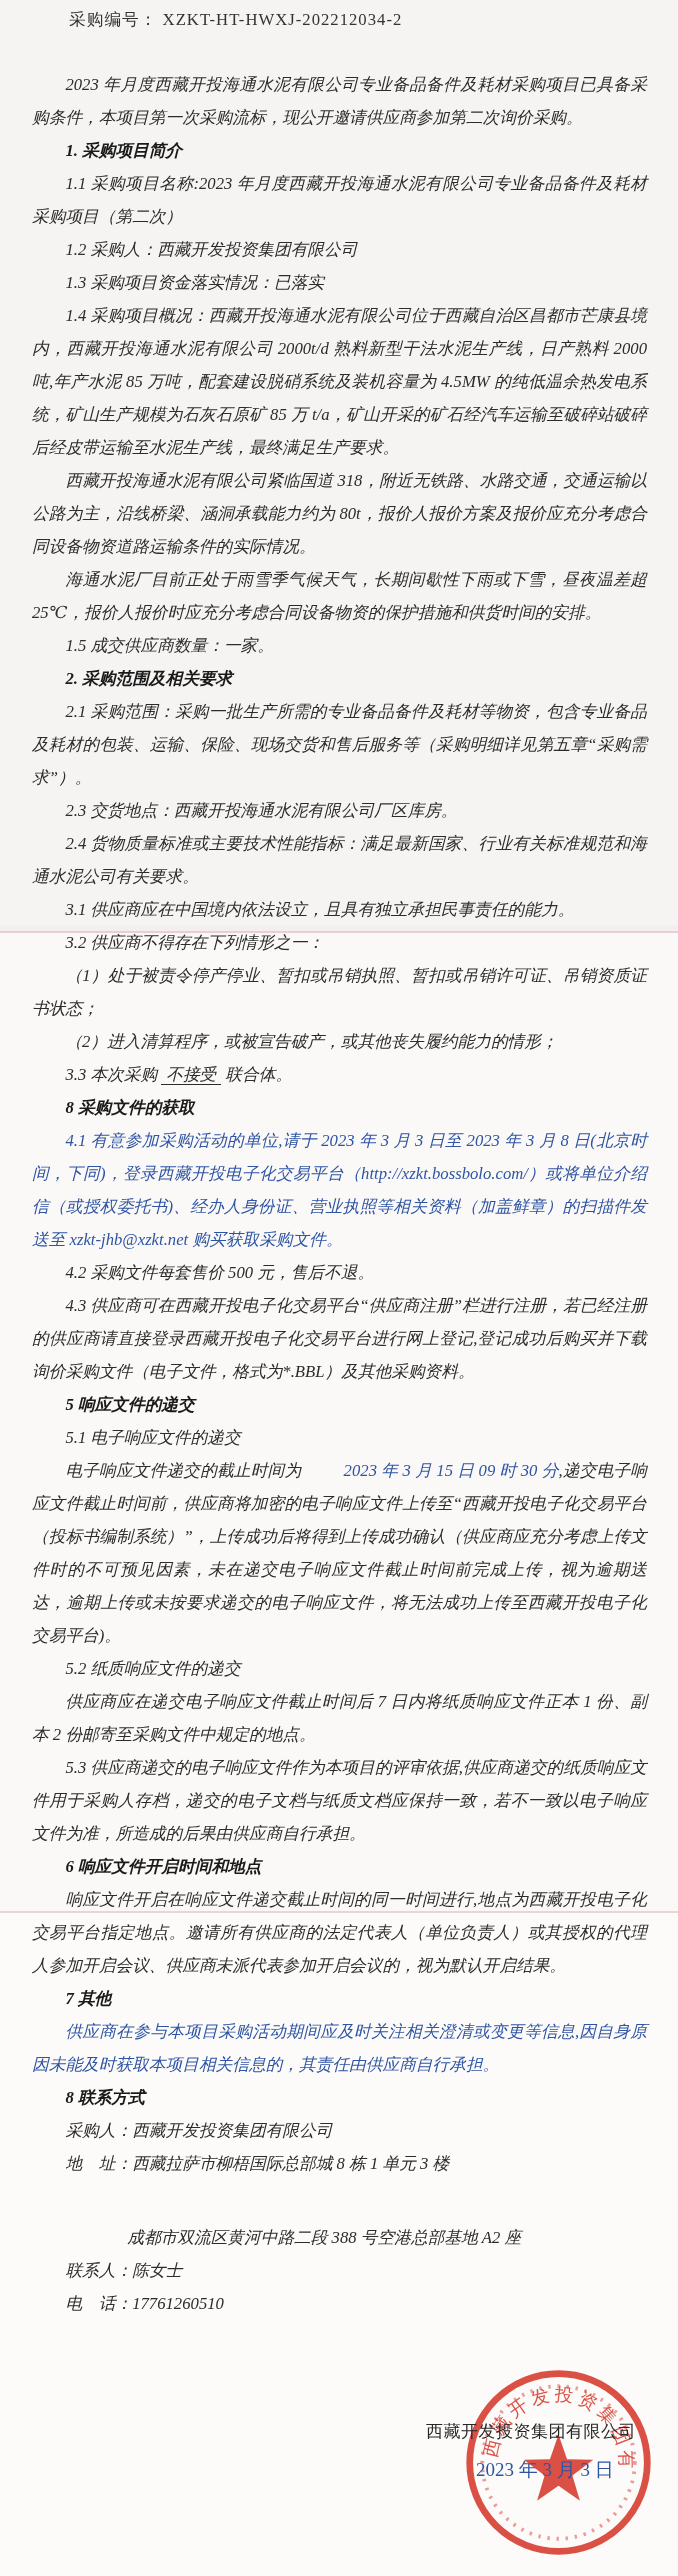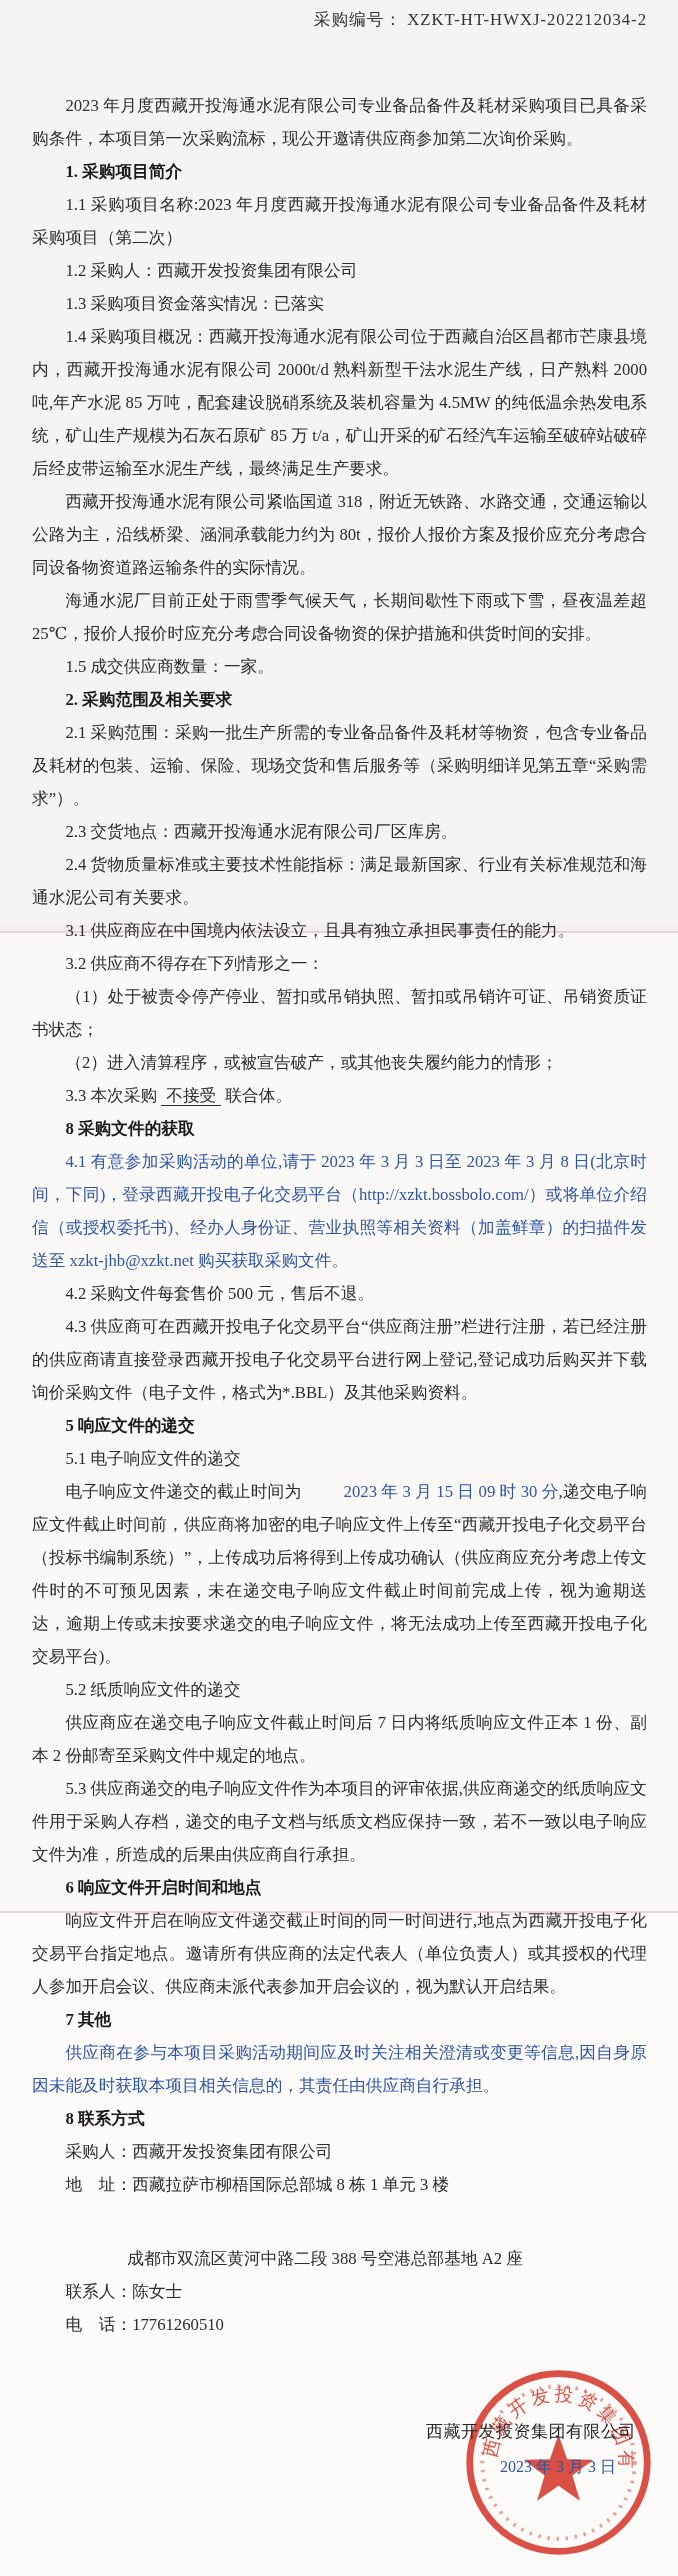--- a/index.html
+++ b/index.html
@@ -13,50 +13,51 @@
     background:linear-gradient(
       #f6f4f3 0px, #f6f4f3 925px,
       #f3eff0 925px, #f3eff0 931px,
       #e9ced3 931px, #e9ced3 933px,
       #fbf9f8 933px, #fbf9f8 1911px,
       #ecd3d7 1911px, #ecd3d7 1913px,
       #fcfbfa 1913px, #fcfbfa 100%);
   }
   .flow{padding:7.9px 32px 0 32px;}
   .doc-number{
-    text-align:right;
+    text-align:left;
     padding-left:37px;
     line-height:23.6px;
     font-size:16.7px;
     letter-spacing:1px;
     color:#333333;
-    margin-bottom:58px;
+    margin-bottom:37px;
     white-space:nowrap;
   }
   .doc-number .num{font-family:"Liberation Serif","DejaVu Serif",serif;}
   p{
     margin:0;
     font-size:16.7px;
     line-height:33px;
     text-align:justify;
     text-indent:2em;
+    font-style:italic;
   }
   p.h{font-weight:700;color:#1a1a1a;}
   p.blue{color:#2e55a3;}
   span.blue{color:#2e55a3;margin-left:38px;}
   span.u{border-bottom:1.5px solid #2c2c2c;padding:0 4.9px;}
   p.addr2{text-indent:5.7em;margin-top:41px;}
   .signature-company{
     position:absolute;left:426px;top:2420px;
     font-size:17px;color:#262626;letter-spacing:0.5px;
     z-index:3;white-space:nowrap;
   }
   .signature-date{
-    position:absolute;left:500px;top:2457px;
-    font-size:16px;color:#2e55a3;
+    position:absolute;left:476px;top:2457px;
+    font-size:19px;color:#2e55a3;
     z-index:3;white-space:nowrap;
   }
   .stamp{
     position:absolute;left:462px;top:2366px;
     width:193px;height:193px;z-index:2;
     opacity:0.88;
   }
 </style>
 </head>
 <body>

